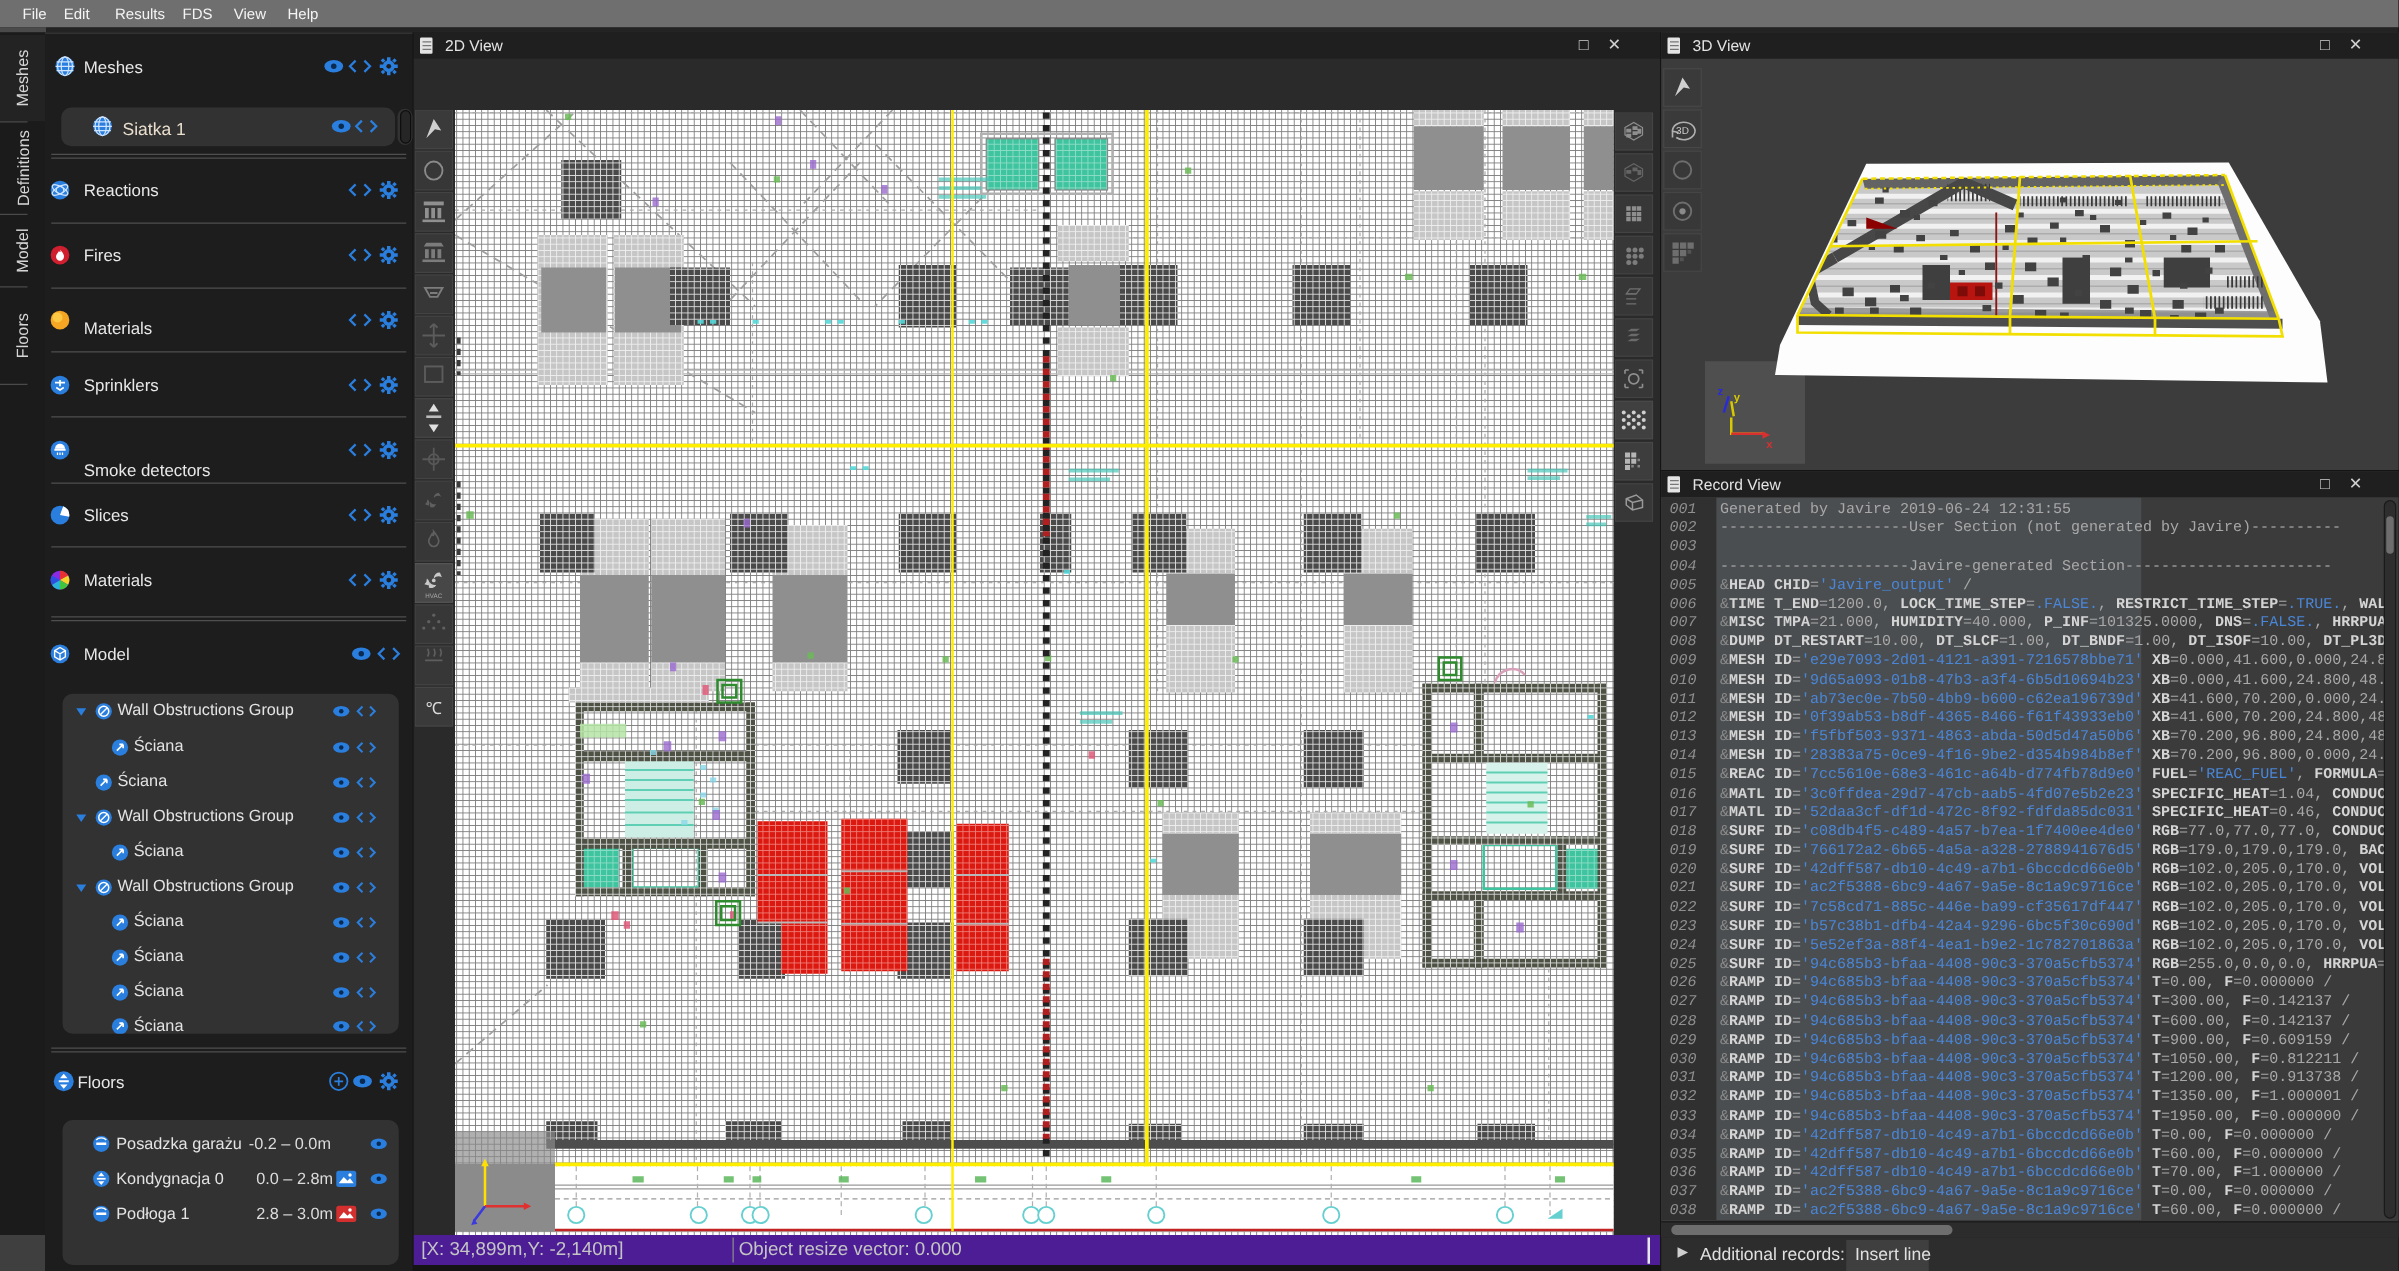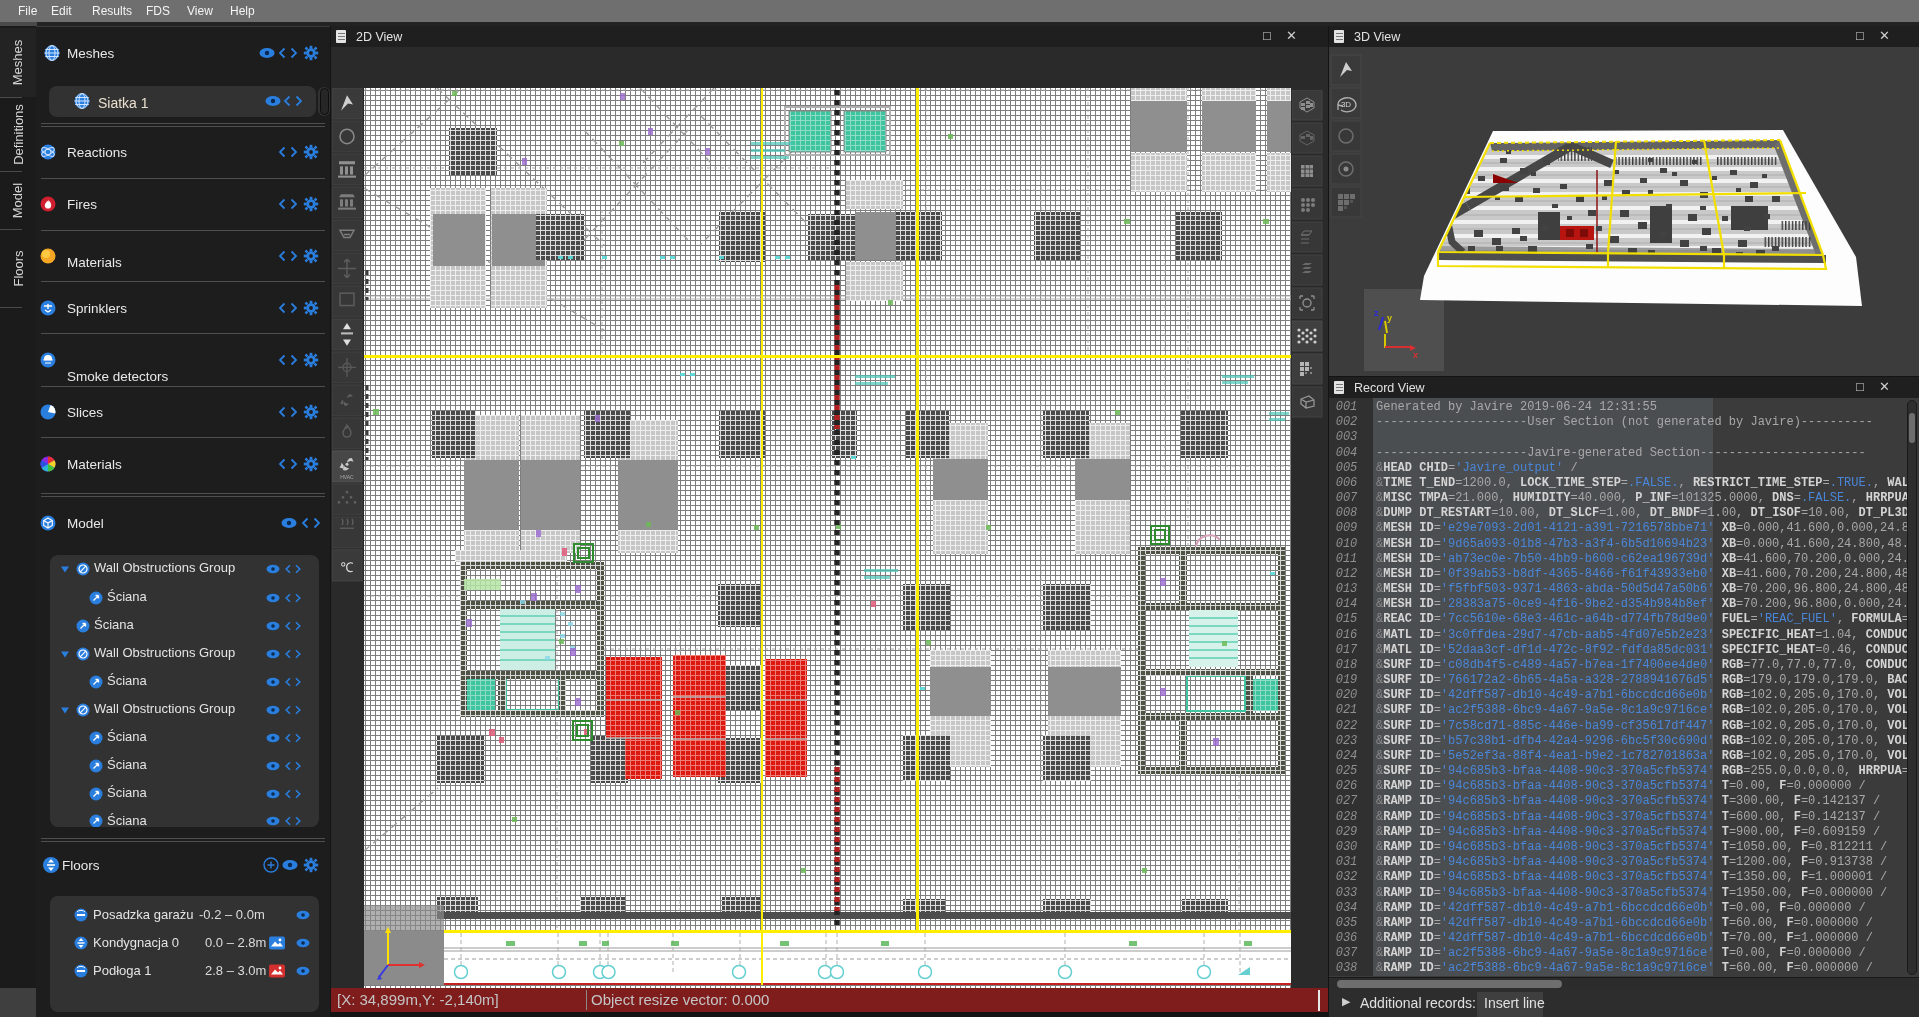--- a/index.html
+++ b/index.html
@@ -841,21 +841,21 @@
             <rect x="3" y="-2" width="2" height="2" opacity=".6"></rect>
             <rect x="-7" y="3" width="4" height="4"></rect>
             <rect x="-2" y="3" width="2" height="2" opacity=".6"></rect>
             <rect x="3" y="3" width="2" height="2" opacity=".6"></rect>
           </g>
         <g transform="translate(15,312)">
             <path d="M-6,-3 L2,-6 L7,-2 L7,4 L-1,6 L-6,2 Z M-6,-3 L-1,0 L7,-2 M-1,0 L-1,6" fill="none" stroke="#999" stroke-width="1.2"></path>
           </g>
       </g>
     </svg>
-    <div class="abs" style="left:0;top:962px;width:997px;height:24px;background:#7f1d1d;color:#c4c4c4;font-size:15px">
+    <div class="abs" style="left:0;top:962px;width:997px;height:24px;background:#4c1d95;color:#c4c4c4;font-size:15px">
       <span class="abs" style="left:6px;top:3px">[X: 34,899m,Y: -2,140m]</span>
       <div class="abs" style="left:255px;top:2px;width:1px;height:20px;background:#8a8a8a"></div>
       <span class="abs" style="left:260px;top:3px">Object resize vector: 0.000</span>
     </div>
   </div>
   <div class="win" id="w3d" style="left:1329px;top:26px;width:590px;height:350px;background:#3c3c3c">
     <div class="titlebar">
         <div class="docicon" style="left:5px"></div>
         <span class="t" style="left:25px">3D View</span>
       <span class="wbtn" style="left:527px">□</span>

